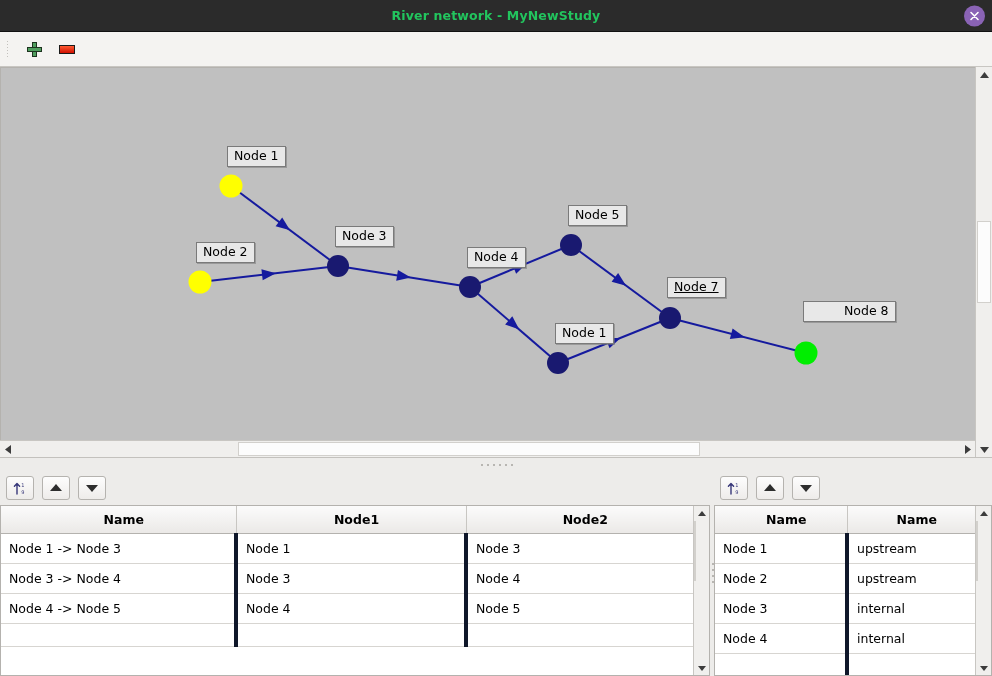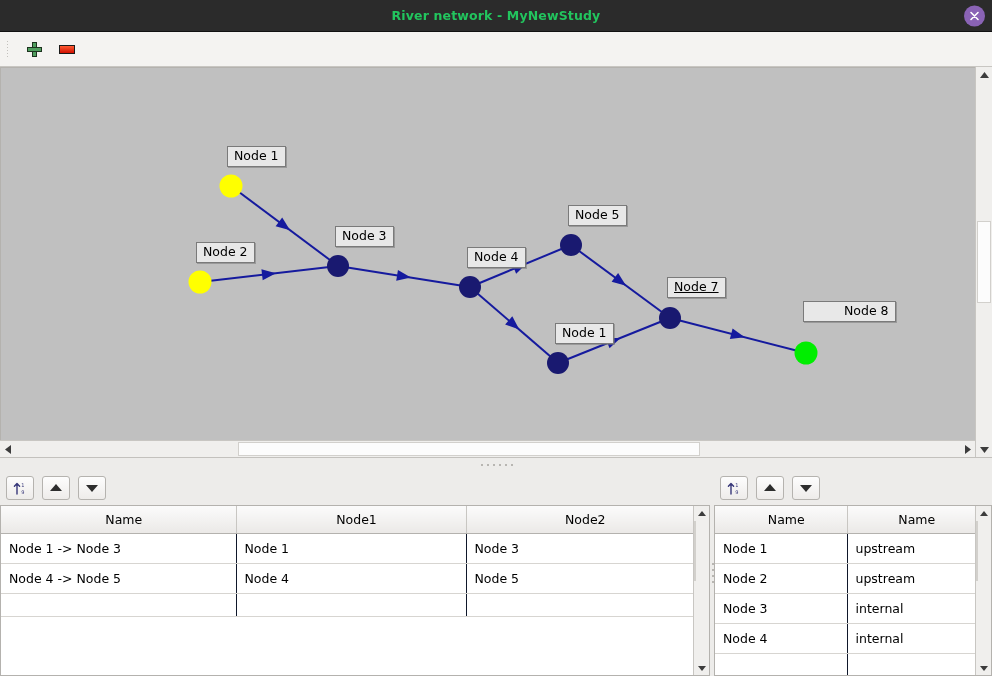--- a/index.html
+++ b/index.html
@@ -108,25 +108,25 @@
     display:flex;align-items:center;justify-content:center;cursor:pointer;padding:0;
   }
 
   .table-wrap{flex:1 1 auto;display:flex;min-height:0;
     border:1px solid #b4b2ae;background:#fff;margin:0 0 0 0;overflow:hidden;}
   .table-scroll{flex:1 1 auto;min-width:0;overflow:hidden;}
   table{border-collapse:collapse;width:100%;table-layout:fixed;}
   thead th{
     background:linear-gradient(#fbfbfb,#ebe9e7);
     border-right:1px solid #c8c6c2;border-bottom:1px solid #b4b2ae;
-    font-weight:normal;font-size:12.5px;height:25px;color:#000;text-align:center;padding-left:12px;
+    font-weight:bold;font-size:12.5px;height:25px;color:#000;text-align:center;padding-left:12px;
   }
   thead th:last-child{border-right:none;}
   tbody td{
-    border-right:1px solid #0f172a;border-bottom:1px solid #d7d5d1;
+    border-right:4px solid #0f172a;border-bottom:1px solid #d7d5d1;
     height:29px;padding:0 8px;font-size:12.5px;background:#fff;
     white-space:nowrap;overflow:hidden;text-overflow:ellipsis;
   }
   tbody td:last-child{border-right:none;}
   tbody tr.empty td{height:22px;}
   .tbl-vsb{width:15px;flex:0 0 15px;background:#f0efed;border-left:1px solid #c8c6c2;
     display:flex;flex-direction:column;position:relative;}
 </style>
 </head>
 <body>
@@ -277,20 +277,25 @@
                   <th>Node2</th>
                 </tr>
               </thead>
             <tbody id="branch-body">
                 <tr>
                   <td>Node 1 -&gt; Node 3</td>
                   <td>Node 1</td>
                   <td>Node 3</td>
                 </tr>
                 <tr>
+                  <td>Node 3 -&gt; Node 4</td>
+                  <td>Node 3</td>
+                  <td>Node 4</td>
+                </tr>
+                <tr>
                   <td>Node 4 -&gt; Node 5</td>
                   <td>Node 4</td>
                   <td>Node 5</td>
                 </tr>
                 <tr class="empty">
                   <td></td>
                   <td></td>
                   <td></td>
                 </tr>
               </tbody>

